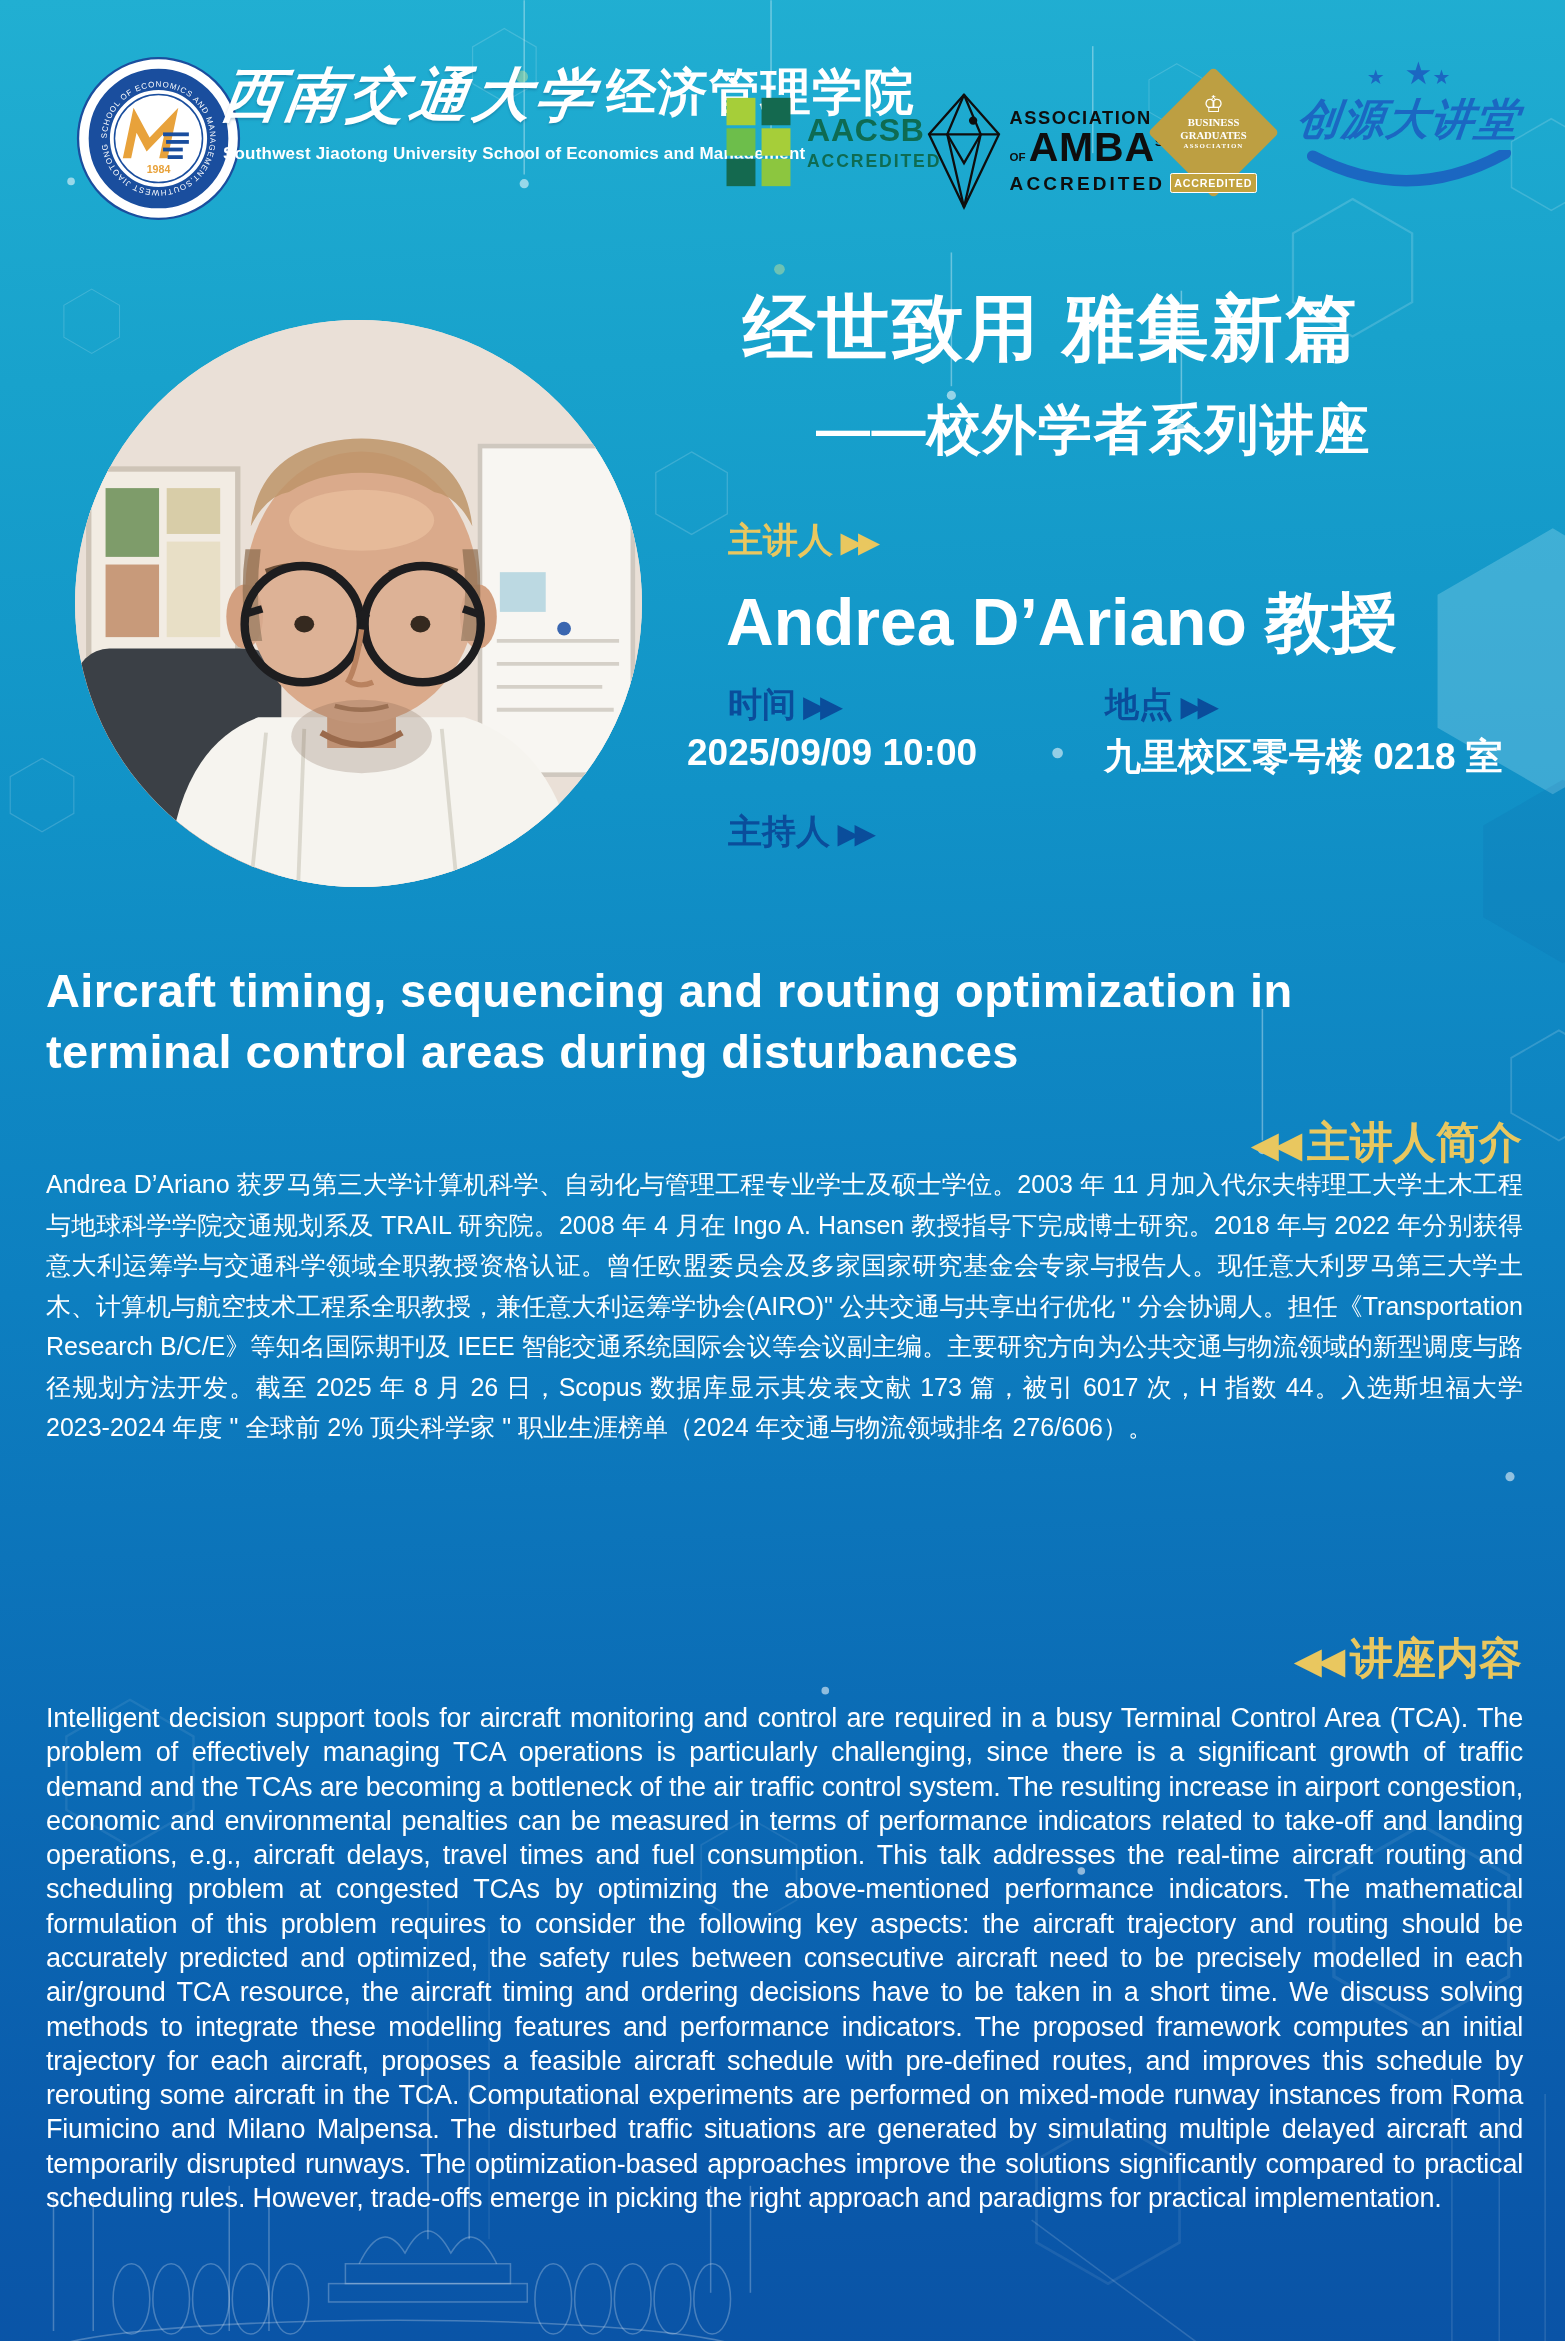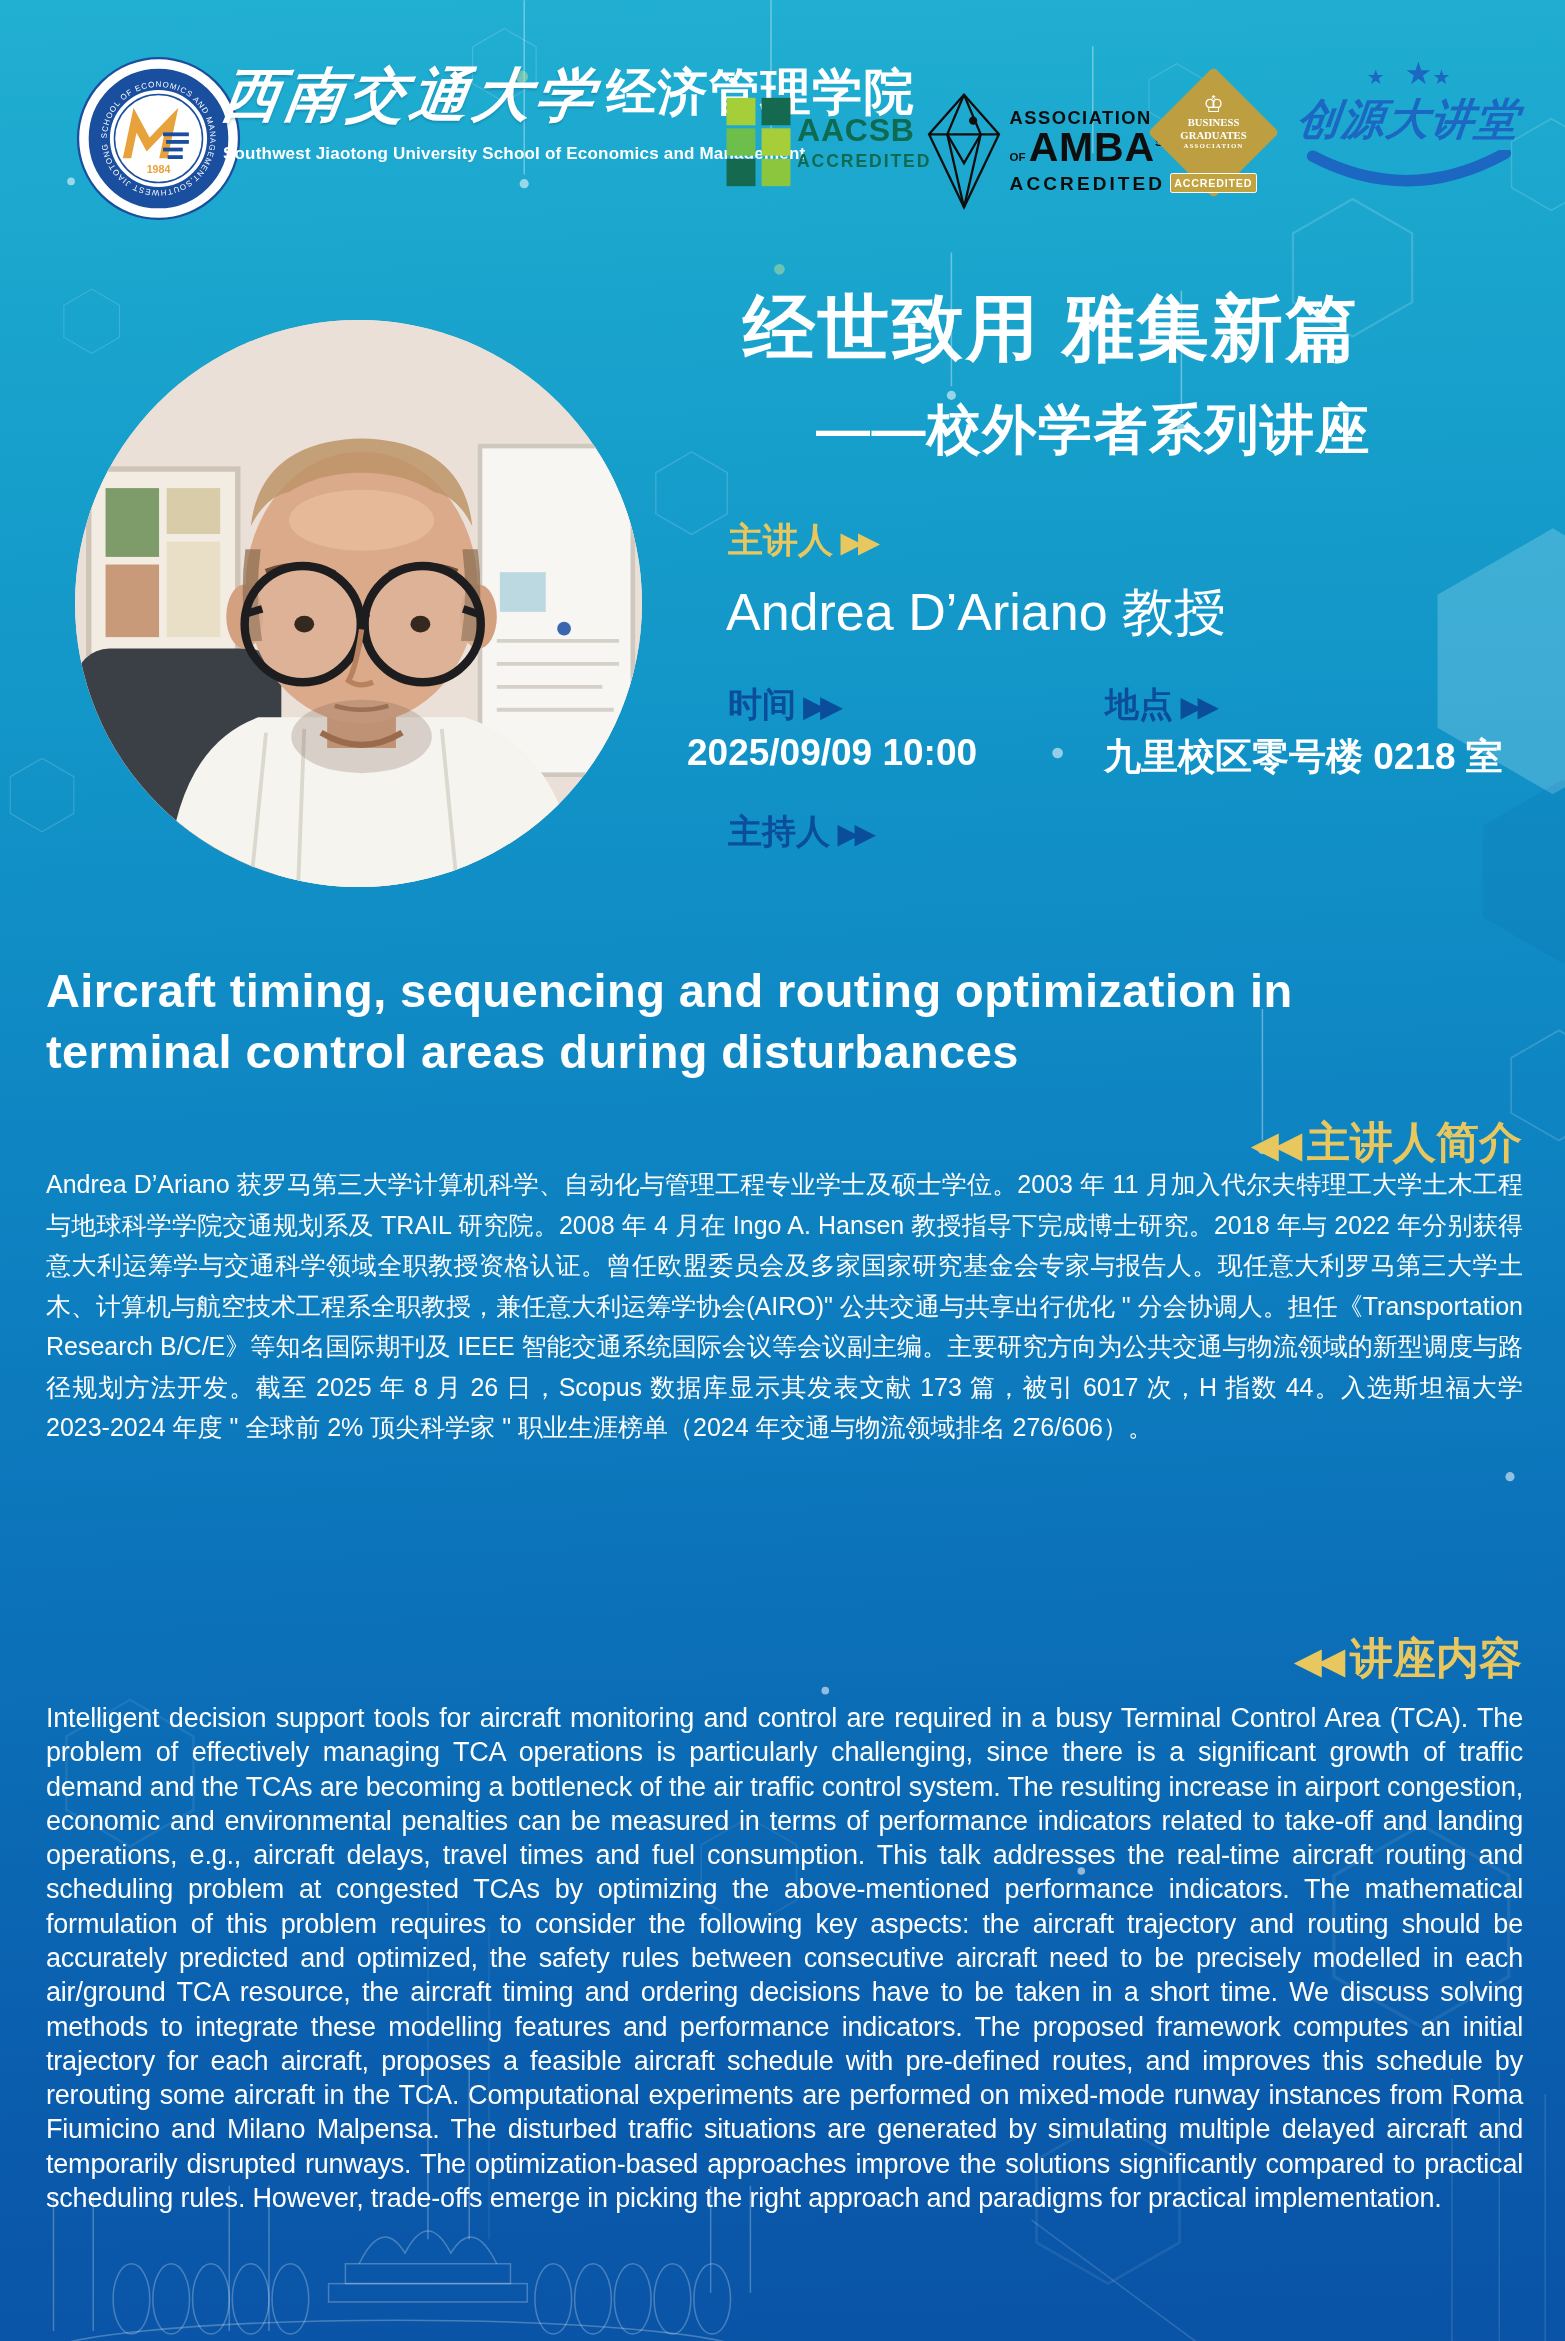--- a/index.html
+++ b/index.html
@@ -13,21 +13,21 @@
 
   
   .emblem{ position:absolute; left:75px; top:55px; width:167px; height:167px; }
   .school-block{ position:absolute; left:223px; top:66px; }
   .school-zh{ white-space:nowrap; line-height:1; }
   .school-zh .calligraphy{ display:inline-block; font-size:58px; font-weight:900; font-style:italic; transform:skewX(-8deg); letter-spacing:4.6px; text-shadow:0 1.5px 2.3px rgba(0,60,100,.25); }
   .school-zh .dept{ display:inline-block; font-size:50px; font-weight:900; margin-left:7.6px; vertical-align:6.1px; letter-spacing:1.5px; }
   .school-en{ margin-top:20px; font-size:17px; font-weight:700; letter-spacing:0.2px; white-space:nowrap; }
 
   .badge{ position:absolute; display:flex; align-items:center; }
-  .badge-aacsb{ left:725px; top:96px; gap:5px; }
+  .badge-aacsb{ left:725px; top:96px; gap:15px; }
   .aacsb-text{ color:#0E6B52; line-height:1.05; }
   .aacsb-name{ font-size:32px; font-weight:800; letter-spacing:0.8px; }
   .aacsb-acc{ font-size:17.6px; font-weight:800; letter-spacing:1.9px; margin-top:4.6px; }
 
   .badge-amba{ left:926px; top:90px; gap:7.6px; color:#0e0e0e; }
   .amba-text{ line-height:1; }
   .amba-row1{ font-size:18.3px; font-weight:600; letter-spacing:1.5px; }
   .amba-row2{ display:flex; align-items:flex-end; }
   .amba-of{ font-size:11.5px; font-weight:600; margin-right:3.1px; margin-bottom:4.6px; }
   .amba-main{ font-size:41px; font-weight:700; letter-spacing:0.8px; }
@@ -54,21 +54,21 @@
   
   .hero-title{ position:absolute; left:743px; top:281px; font-size:72px; font-weight:900; letter-spacing:2.3px; white-space:nowrap; }
   .hero-subtitle{ position:absolute; left:816px; top:394px; font-size:54px; font-weight:900; letter-spacing:1.5px; white-space:nowrap; }
 
   .label{ font-weight:800; white-space:nowrap; }
   .label .arrows{ font-size:.82em; letter-spacing:-4.6px; margin-left:7.6px; }
   .gold{ color:#E9C75F; }
   .navy{ color:#0A4D9B; }
 
   .speaker-label{ position:absolute; left:728px; top:517px; font-size:35px; }
-  .speaker-name{ position:absolute; left:726px; top:578px; font-size:52px; font-weight:400; white-space:nowrap; }
+  .speaker-name{ position:absolute; left:726px; top:578px; font-size:66px; font-weight:700; white-space:nowrap; }
   .time-label{ position:absolute; left:728px; top:682px; font-size:34px;font-family:Liberation Serif, serif; }
   .time-value{ position:absolute; left:687px; top:732px; font-size:37px; font-weight:800; white-space:nowrap; }
   .loc-label{ position:absolute; left:1105px; top:682px; font-size:34px; }
   .loc-value{ position:absolute; left:1104px; top:732px; font-size:37px; font-weight:700; white-space:nowrap; }
   .host-label{ position:absolute; left:728px; top:809px; font-size:34px; }
   .host-value{ position:absolute; left:726px; top:859px; font-size:34px; font-weight:700; white-space:nowrap; }
 
   
   .talk-title{ position:absolute; left:46px; top:960px; width:1391px; font-size:47px; font-weight:800; line-height:1.3; letter-spacing:0.4px; }
   .section-heading{ position:absolute; right:43px; font-size:43px; font-weight:900; color:#E9C75F; white-space:nowrap; }

